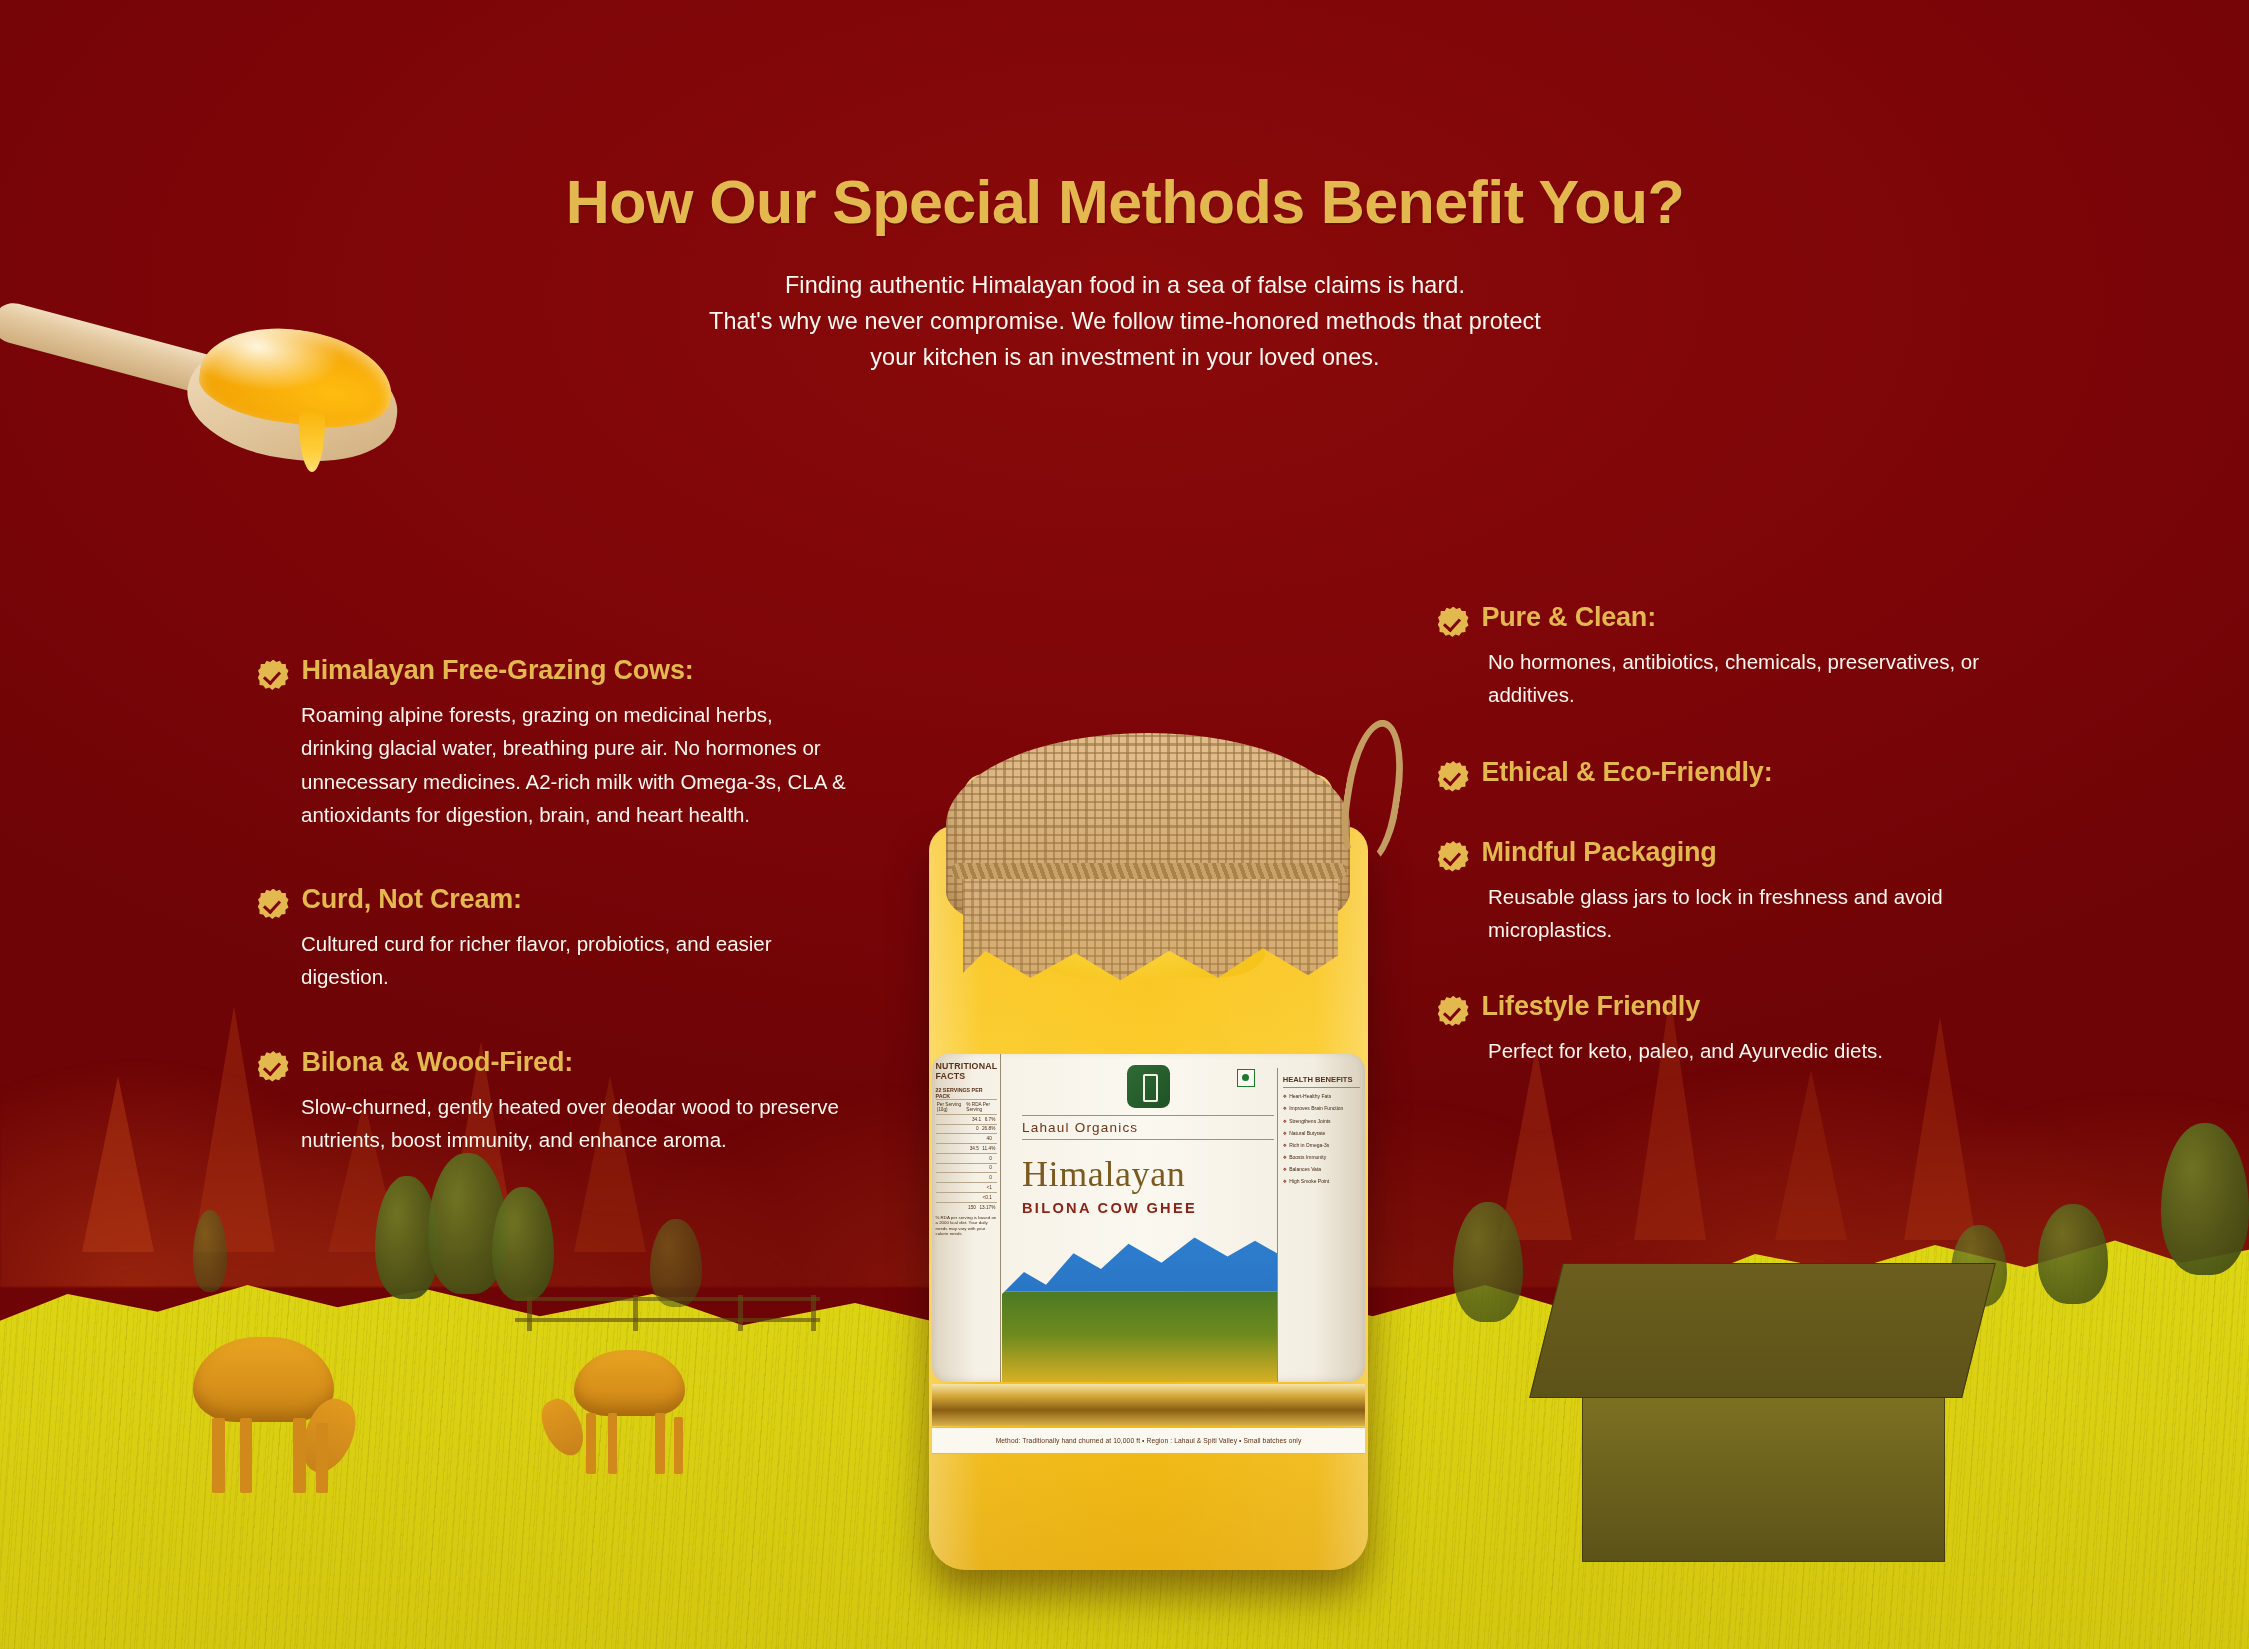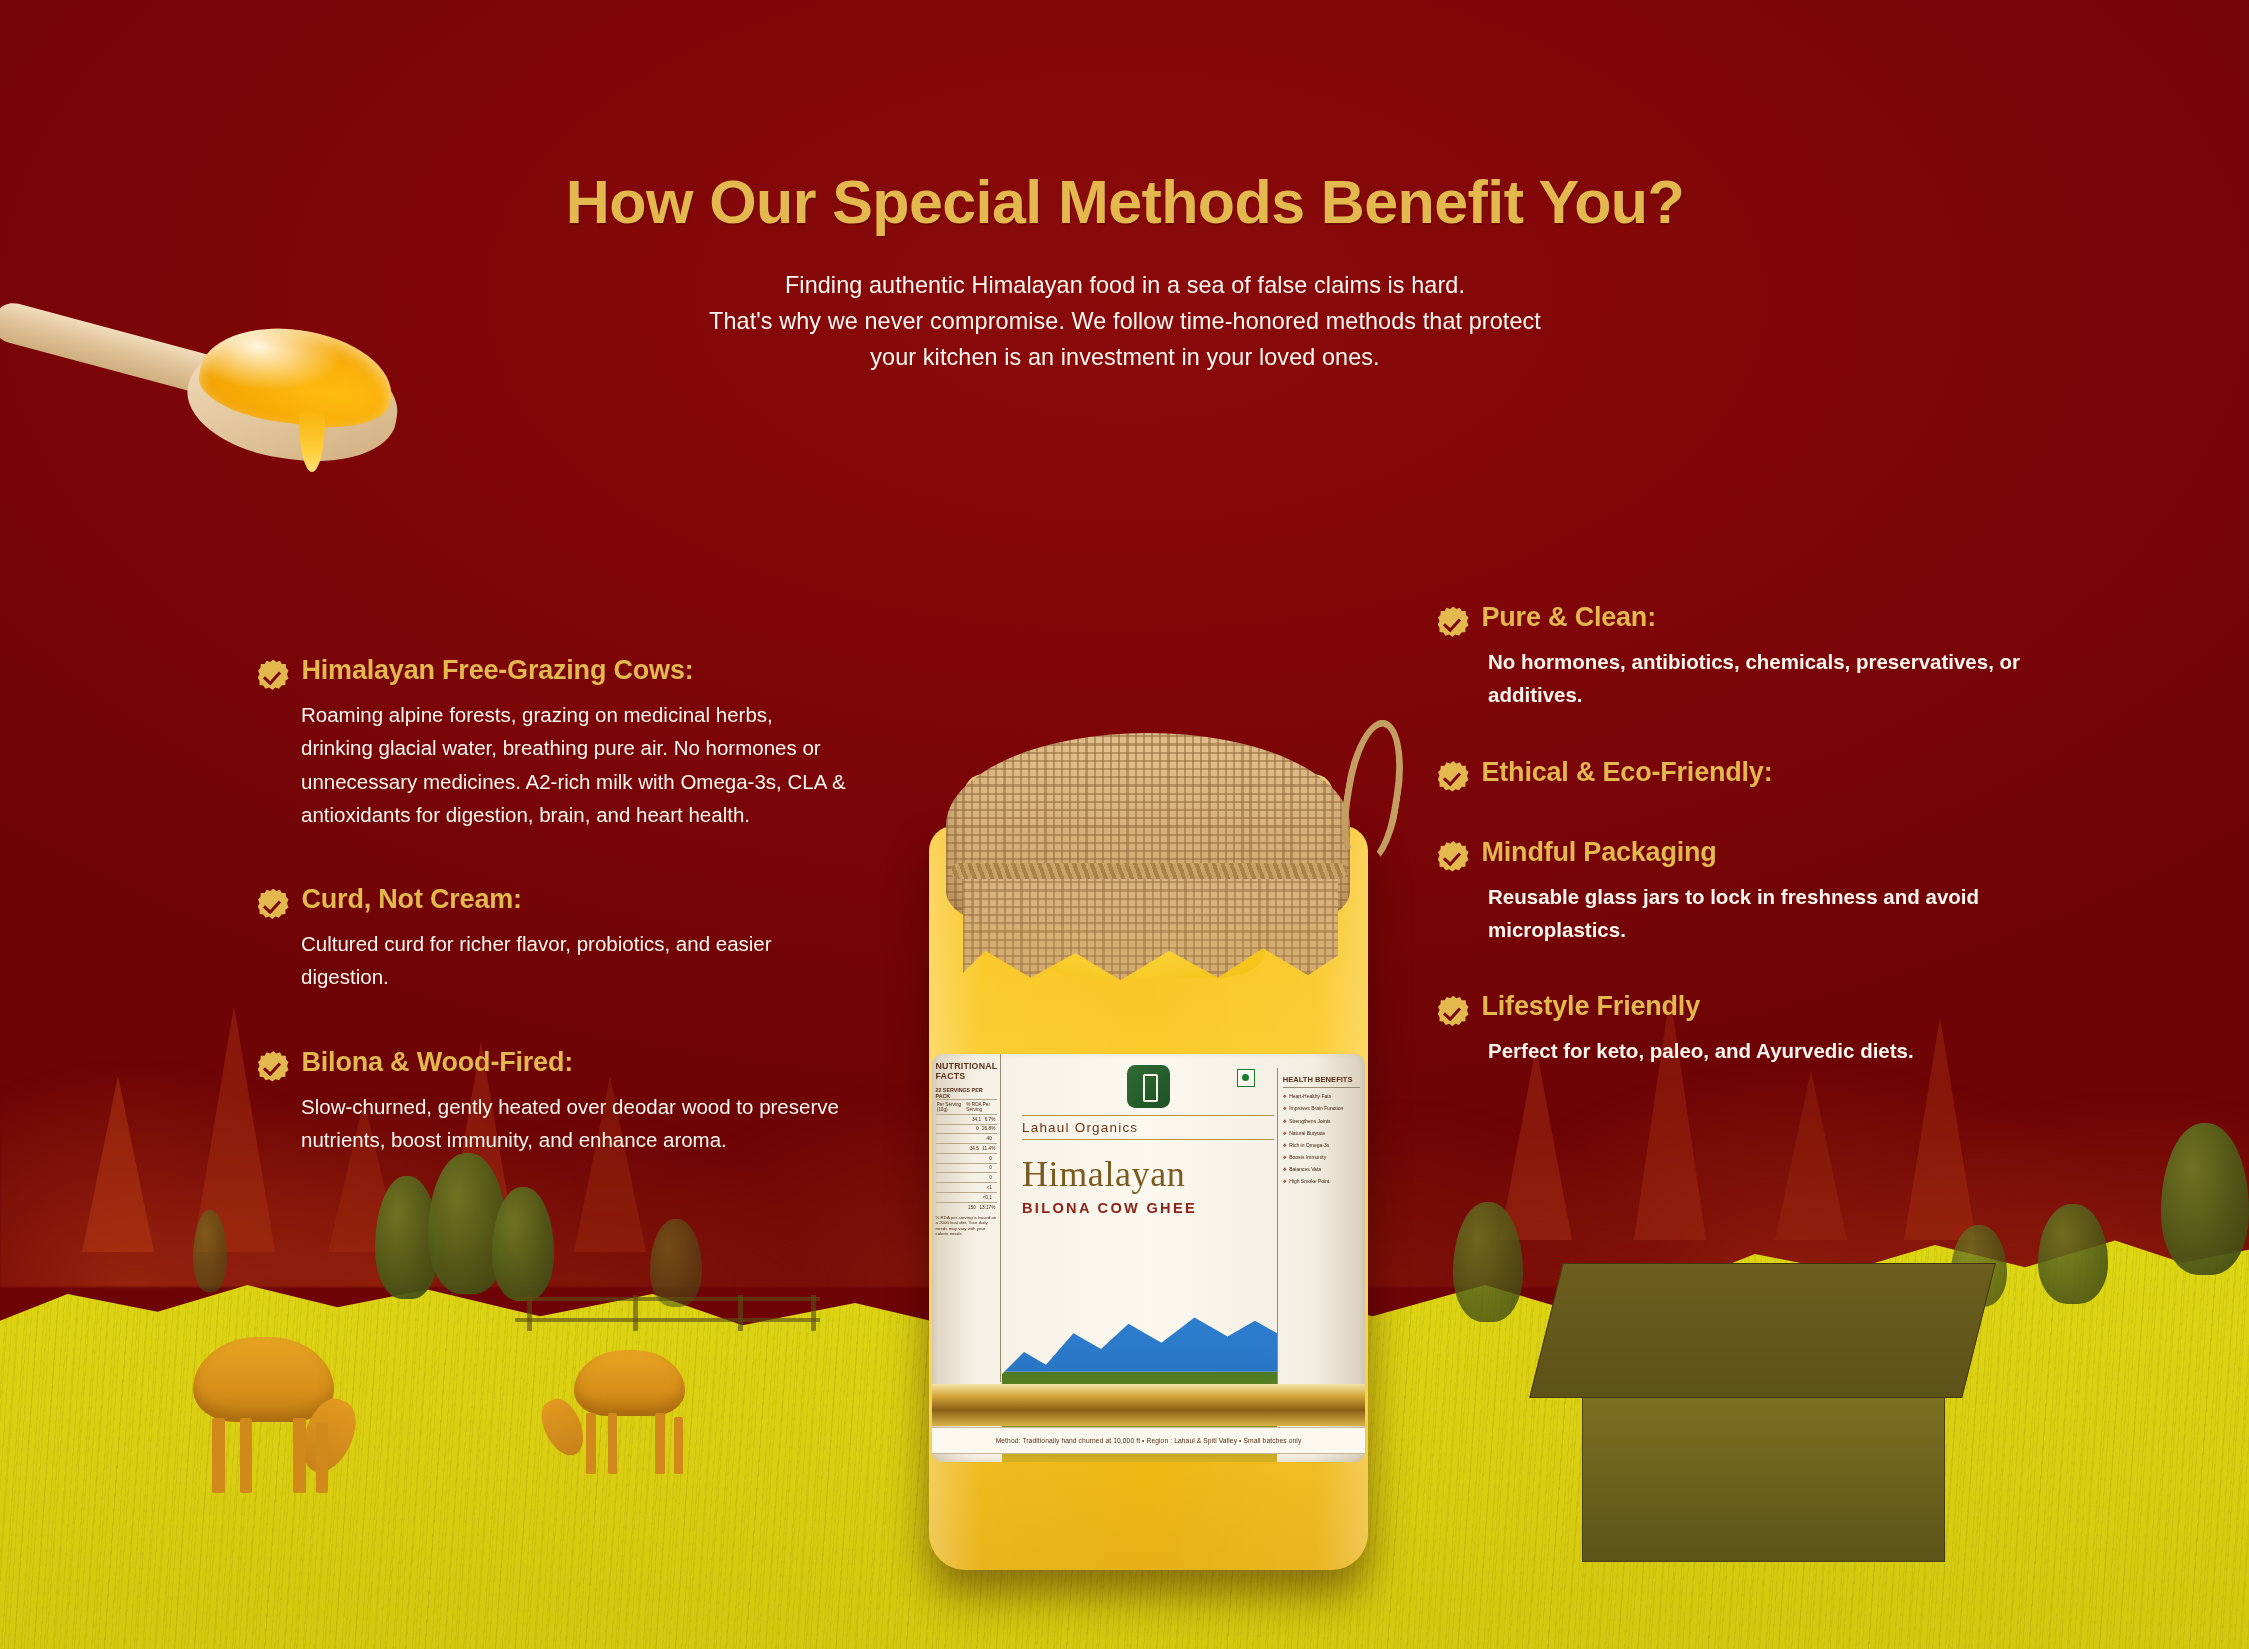--- a/index.html
+++ b/index.html
@@ -169,21 +169,21 @@
     transform: rotate(42deg);
   }
   .bullet-title {
     color: #e2b84f; font-size: 27px; font-weight: 700;
     letter-spacing: -0.2px; line-height: 1.1;
   }
   .bullet-body {
     color: #fdf6ef; font-size: 20.5px; line-height: 1.62;
     margin-top: 8.2px; margin-left: 43px; font-weight: 400;
   }
-  .col-right .bullet-body { margin-left: 50px; font-weight: bold; }
+  .col-right .bullet-body { margin-left: 50px; }
 
   .sp-a { height: 54px; }
   .sp-b { height: 46px; }
 
   
   .jar { position: absolute; left: 876px; top: 633px; width: 539px; height: 961px; z-index: 8; }
   .jar-body {
     position: absolute; left: 53px; top: 193px;
     width: 439px; height: 744px;
     background:
@@ -234,23 +234,23 @@
   .twine-loop {
     position: absolute; left: 469px; top: 86px;
     width: 56px; height: 146px;
     border: 7.6px solid #c49d62;
     border-radius: 50% 50% 42% 42%;
     border-bottom-color: transparent;
     transform: rotate(9deg);
   }
   .label {
     position: absolute; left: 56px; top: 421px;
-    width: 433px; height: 408px;
+    width: 433px; height: 328px;
     background: linear-gradient(90deg,#ddd3c0 0%, #f6f1e6 10%, #fbf8f0 50%, #f3eee2 88%, #d9cfbb 100%);
-    border-radius: 11px;
+    border-radius: 16px;
     box-shadow: inset 0 -1.2px 5.9px rgba(120,100,70,.18);
     overflow: hidden;
     padding-left: 44px;
   }
   .label-gold-band {
     position: absolute; left: 56px; top: 751px; width: 433px; height: 42px;
     background: linear-gradient(180deg,#f4e3a8 0%, #d6a93a 28%, #8a5f14 62%, #d9b24a 100%);
   }
   .nutri-panel {
     position: absolute; left: 0; top: 0; width: 69px; height: 328px;

